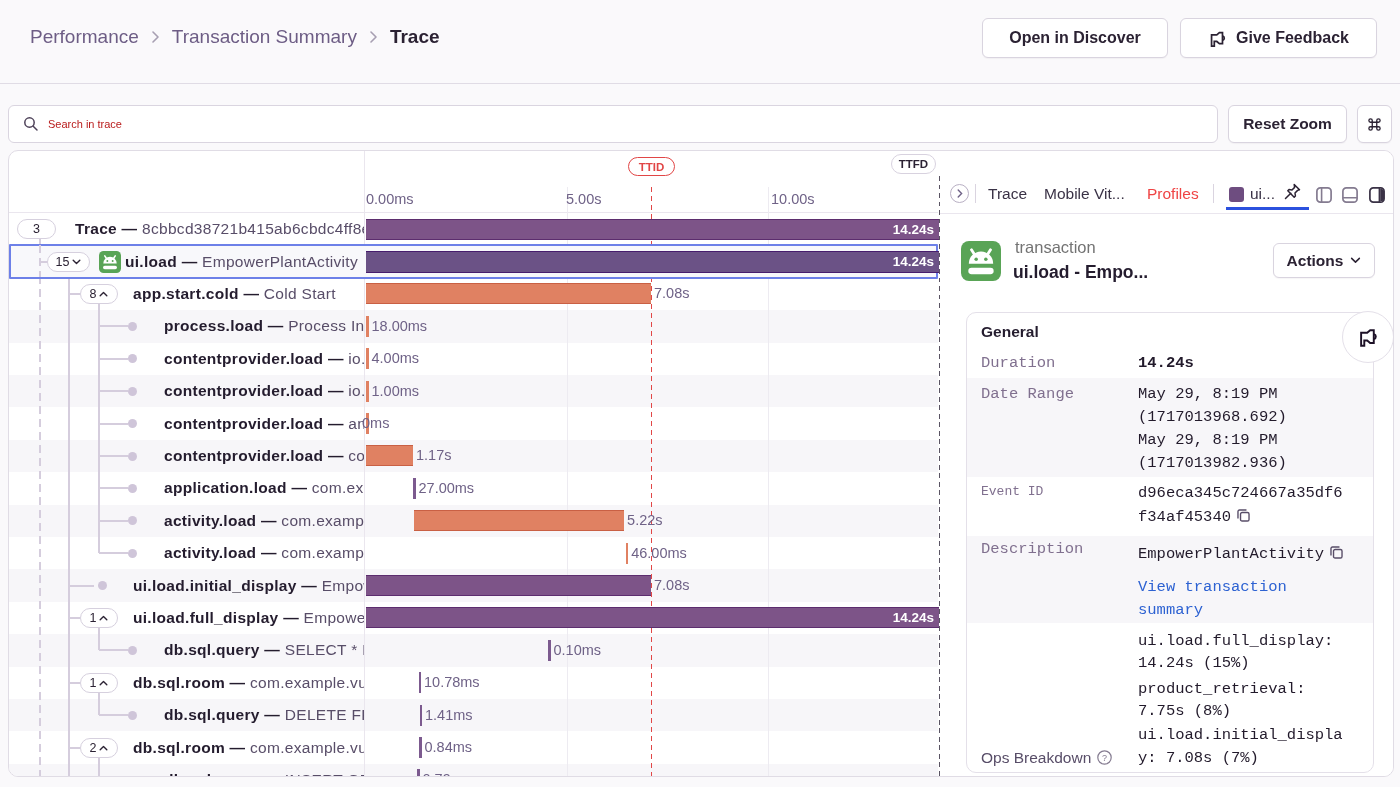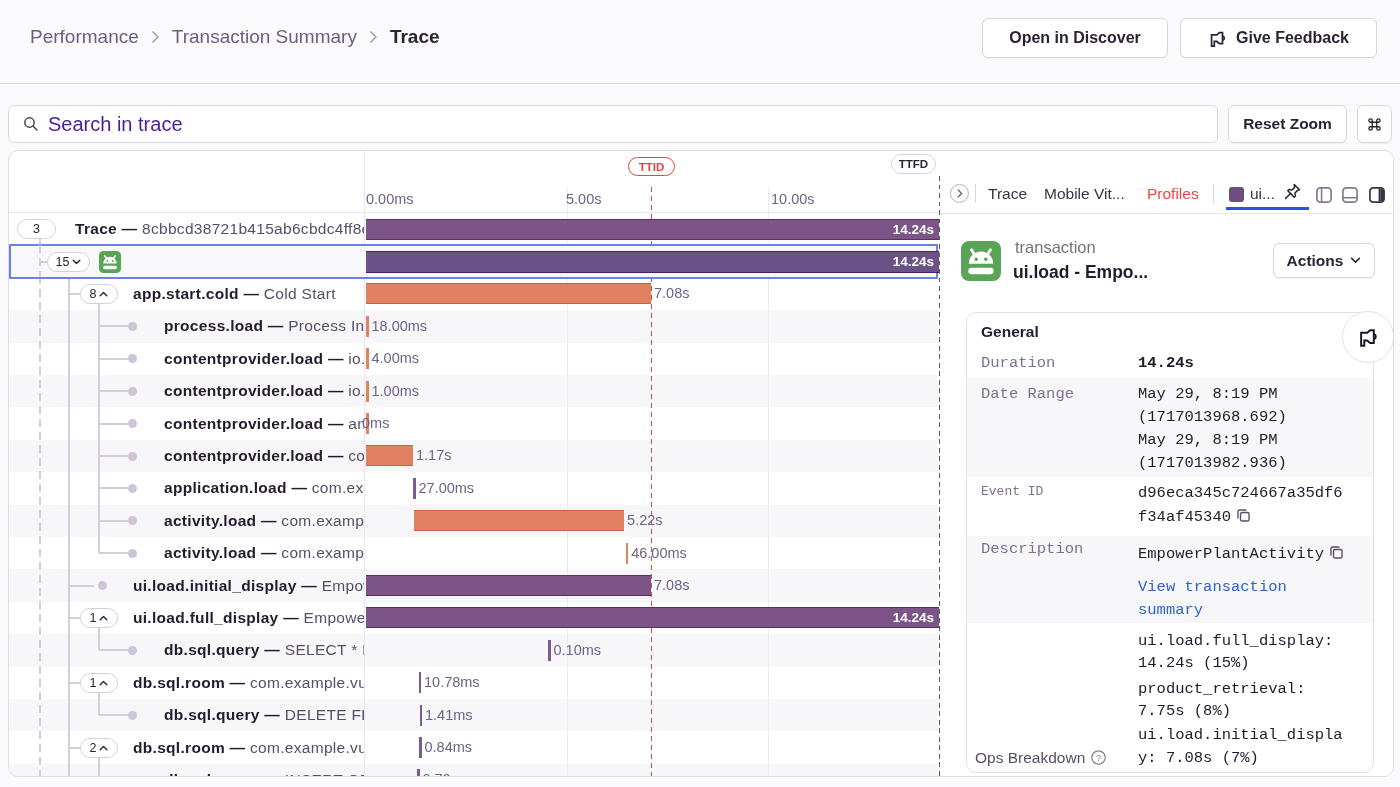--- a/index.html
+++ b/index.html
@@ -20,21 +20,21 @@
 <div class="btn" style="left:982px;top:18px;width:186px;height:40px;font-size:16px;">Open in Discover</div>
 <div class="btn" style="left:1180px;top:18px;width:197px;height:40px;font-size:16px;"><svg width="19" height="19" viewBox="0 0 16 16" fill="none" stroke="#2B2233" stroke-width="1.45" style="margin-right:9px;">
       <path d="M3 4.9H7.4L9.6 3.1H12.2V12.3H9.6L7.4 10.5H5.3V14.4H3Z"></path>
       <path d="M12.4 5.9a1.9 1.9 0 0 1 0 3.6"></path>
     </svg>Give Feedback</div>
 <div class="abs" style="left:8px;top:105px;width:1210px;height:38px;background:#fff;border:1px solid #DAD5E0;border-radius:6px;display:flex;align-items:center;">
     <svg width="16" height="16" viewBox="0 0 16 16" style="margin:0 9px 0 14px;">
       <circle cx="6.5" cy="6.5" r="4.7" fill="none" stroke="#4D4158" stroke-width="1.5"></circle>
       <path d="M10.2 10.2L14 14" stroke="#4D4158" stroke-width="1.5" stroke-linecap="round"></path>
     </svg>
-    <span style="font-size:20px;color:#4c1d95;">Search in trace</span>
+    <span style="font-size:11px;color:#b91c1c;">Search in trace</span>
   </div>
 <div class="btn" style="left:1228px;top:105px;width:119px;height:38px;font-size:15.5px;">Reset Zoom</div>
 <div class="btn" style="left:1357px;top:105px;width:35px;height:38px;">
     <svg width="15" height="15" viewBox="0 0 16 16" fill="none" stroke="#2B2233" stroke-width="1.4">
       <path d="M5.6 5.6h4.8v4.8H5.6z"></path>
       <path d="M5.6 5.6V3.8A1.8 1.8 0 1 0 3.8 5.6h1.8z"></path>
       <path d="M10.4 5.6V3.8A1.8 1.8 0 1 1 12.2 5.6h-1.8z"></path>
       <path d="M5.6 10.4v1.8A1.8 1.8 0 1 1 3.8 10.4h1.8z"></path>
       <path d="M10.4 10.4v1.8A1.8 1.8 0 1 0 12.2 10.4h-1.8z"></path>
     </svg>
@@ -105,20 +105,21 @@
 <div class="abs" style="left:90px;top:99.6px;">
       <svg width="22" height="22" viewBox="0 0 24 24" style="">
         <rect x="0" y="0" width="24" height="24" rx="5" fill="#59A456"></rect>
         <path d="M4.7 13.6a7.3 7.3 0 0 1 14.6 0z" fill="#fff"></path>
         <path d="M8 7.9L6.3 5.3M16 7.9L17.7 5.3" stroke="#fff" stroke-width="1.7" stroke-linecap="round"></path>
         <circle cx="9.1" cy="11" r="1.05" fill="#59A456"></circle>
         <circle cx="14.9" cy="11" r="1.05" fill="#59A456"></circle>
         <rect x="4.4" y="16.1" width="15.2" height="3.8" rx="1.9" fill="#fff"></rect>
       </svg>
     </div>
+<div class="abs nowrap" style="left:116px;top:100.6px;width:239px;height:20px;overflow:hidden;font-size:15.5px;letter-spacing:0.3px;line-height:20px;"><span style="font-weight:bold;color:#241C2E;">ui.load</span><span style="font-weight:bold;color:#241C2E;"> — </span><span style="color:#584D68;">EmpowerPlantActivity</span></div>
 <div class="abs" style="left:71px;top:133.0px;width:38px;height:20px;background:#fff;border:1.5px solid #D6D0DE;border-radius:10px;display:flex;align-items:center;justify-content:center;font-size:12.5px;color:#2B2233;">8<svg width="9" height="6" viewBox="0 0 9 6" style="margin-left:3px;">
         <path d="M1.2 4.8l3.3-3.2 3.3 3.2" fill="none" stroke="#2B2233" stroke-width="1.4" stroke-linecap="round" stroke-linejoin="round"></path>
       </svg></div>
 <div class="abs nowrap" style="left:124px;top:133.0px;width:231px;height:20px;overflow:hidden;font-size:15.5px;letter-spacing:0.3px;line-height:20px;"><span style="font-weight:bold;color:#241C2E;">app.start.cold</span><span style="font-weight:bold;color:#241C2E;"> — </span><span style="color:#584D68;">Cold Start</span></div>
 <div class="abs nowrap" style="left:155px;top:165.4px;width:200px;height:20px;overflow:hidden;font-size:15.5px;letter-spacing:0.3px;line-height:20px;"><span style="font-weight:bold;color:#241C2E;">process.load</span><span style="font-weight:bold;color:#241C2E;"> — </span><span style="color:#584D68;">Process Initialization</span></div>
 <div class="abs nowrap" style="left:155px;top:197.8px;width:200px;height:20px;overflow:hidden;font-size:15.5px;letter-spacing:0.3px;line-height:20px;"><span style="font-weight:bold;color:#241C2E;">contentprovider.load</span><span style="font-weight:bold;color:#241C2E;"> — </span><span style="color:#584D68;">io.sentry.android.core.SentryPerformanceProvider</span></div>
 <div class="abs nowrap" style="left:155px;top:230.2px;width:200px;height:20px;overflow:hidden;font-size:15.5px;letter-spacing:0.3px;line-height:20px;"><span style="font-weight:bold;color:#241C2E;">contentprovider.load</span><span style="font-weight:bold;color:#241C2E;"> — </span><span style="color:#584D68;">io.sentry.android.core.SentryInitProvider</span></div>
 <div class="abs nowrap" style="left:155px;top:262.6px;width:200px;height:20px;overflow:hidden;font-size:15.5px;letter-spacing:0.3px;line-height:20px;"><span style="font-weight:bold;color:#241C2E;">contentprovider.load</span><span style="font-weight:bold;color:#241C2E;"> — </span><span style="color:#584D68;">androidx.startup.InitializationProvider</span></div>
 <div class="abs nowrap" style="left:155px;top:295.0px;width:200px;height:20px;overflow:hidden;font-size:15.5px;letter-spacing:0.3px;line-height:20px;"><span style="font-weight:bold;color:#241C2E;">contentprovider.load</span><span style="font-weight:bold;color:#241C2E;"> — </span><span style="color:#584D68;">com.example.vu.android.EmpowerPlantProvider</span></div>
 <div class="abs nowrap" style="left:155px;top:327.4px;width:200px;height:20px;overflow:hidden;font-size:15.5px;letter-spacing:0.3px;line-height:20px;"><span style="font-weight:bold;color:#241C2E;">application.load</span><span style="font-weight:bold;color:#241C2E;"> — </span><span style="color:#584D68;">com.example.vu.android.MyApplication</span></div>
@@ -260,17 +261,17 @@
           <path d="M2.8 10.8V4.2a1.4 1.4 0 0 1 1.4-1.4h6.6"></path>
         </svg></div>
 <div class="abs nowrap mono" style="left:198px;top:427px;font-size:15.5px;color:#221A2B;color:#2D62D2;">View transaction</div>
 <div class="abs nowrap mono" style="left:198px;top:450px;font-size:15.5px;color:#221A2B;color:#2D62D2;">summary</div>
 <div class="abs nowrap mono" style="left:198px;top:481px;font-size:15.5px;color:#221A2B;">ui.load.full_display:</div>
 <div class="abs nowrap mono" style="left:198px;top:503px;font-size:15.5px;color:#221A2B;">14.24s (15%)</div>
 <div class="abs nowrap mono" style="left:198px;top:529px;font-size:15.5px;color:#221A2B;">product_retrieval:</div>
 <div class="abs nowrap mono" style="left:198px;top:551px;font-size:15.5px;color:#221A2B;">7.75s (8%)</div>
 <div class="abs nowrap mono" style="left:198px;top:575px;font-size:15.5px;color:#221A2B;">ui.load.initial_displa</div>
 <div class="abs nowrap mono" style="left:198px;top:598px;font-size:15.5px;color:#221A2B;">y: 7.08s (7%)</div>
-<div class="abs nowrap" style="left:35px;top:598px;font-size:15.5px;color:#584D68;">Ops Breakdown<svg width="15" height="15" viewBox="0 0 15 15" style="display:inline-block;vertical-align:-2px;margin-left:6px;">
+<div class="abs nowrap" style="left:41px;top:598px;font-size:15.5px;color:#584D68;">Ops Breakdown<svg width="15" height="15" viewBox="0 0 15 15" style="display:inline-block;vertical-align:-2px;margin-left:6px;">
           <circle cx="7.5" cy="7.5" r="6.7" fill="none" stroke="#847B90" stroke-width="1.2"></circle>
           <text x="7.5" y="10.6" text-anchor="middle" font-size="9" fill="#847B90" font-family="Liberation Sans">?</text>
         </svg></div>
 </div>
 </div>
 </body></html>

